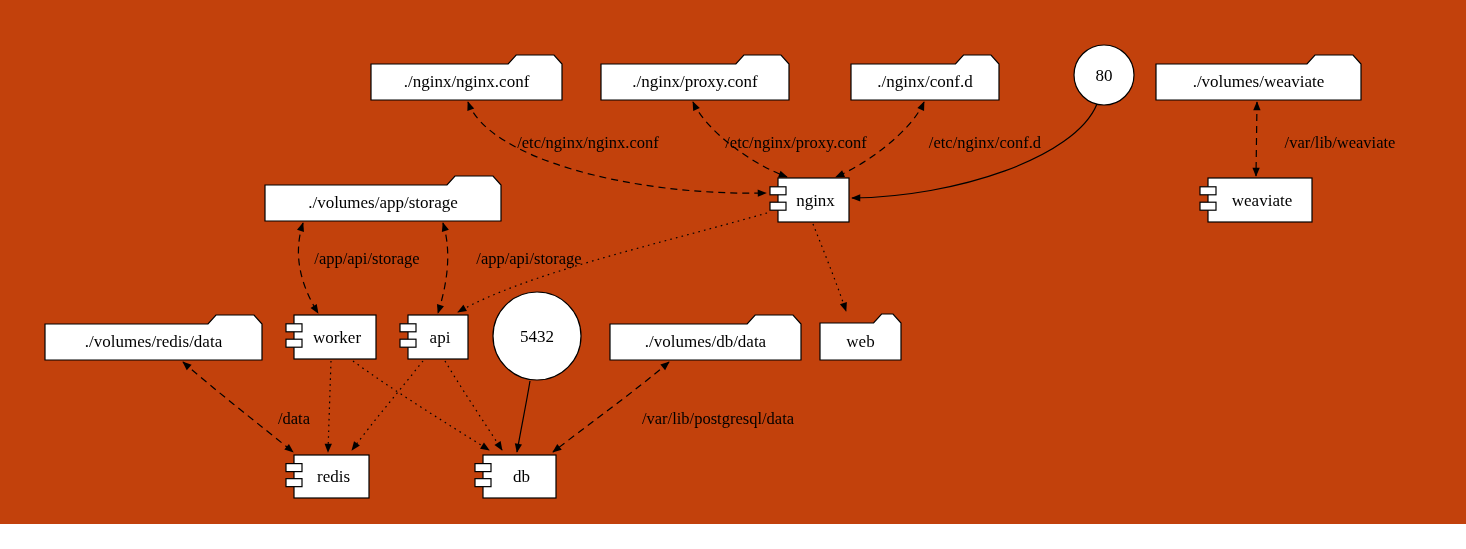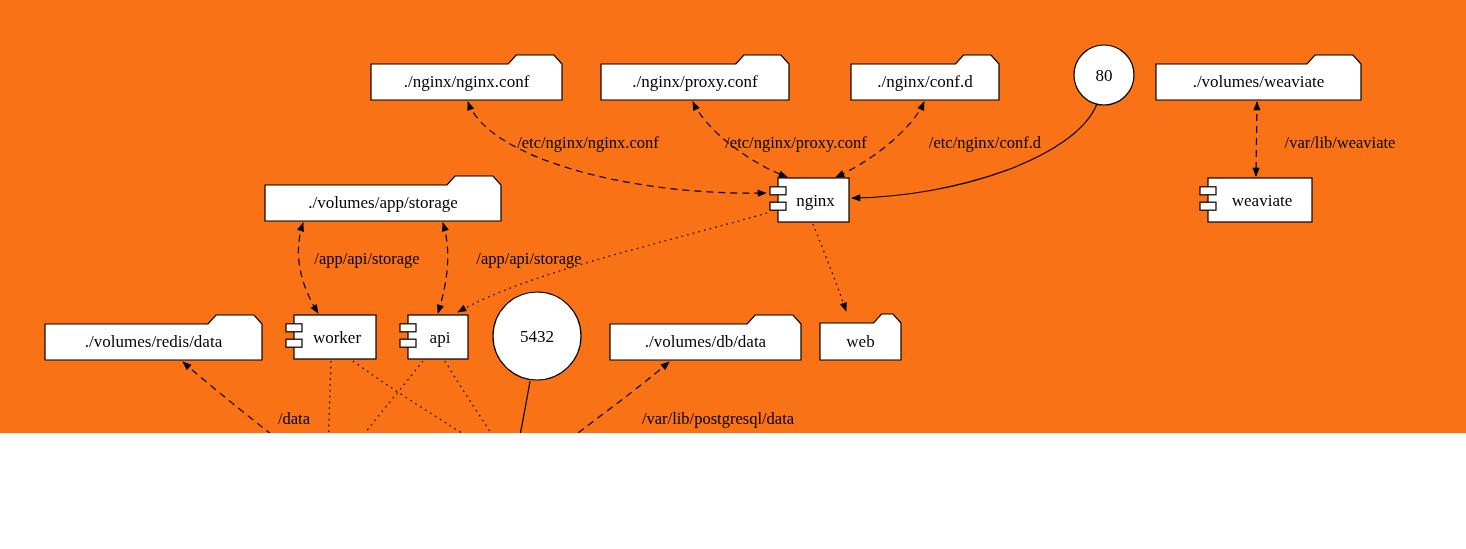--- a/index.html
+++ b/index.html
@@ -1,16 +1,16 @@
 <!DOCTYPE html>
 <html><head>
 <meta charset="utf-8">
 <style>
   html,body{margin:0;padding:0;background:#ffffff;}
-  .stage{position:relative;width:1466px;height:433px;background:#f97316;overflow:hidden;}
+  .stage{position:relative;width:1466px;height:524px;background:#c2410c;overflow:hidden;}
   svg{display:block;}
   .shape{fill:#ffffff;stroke:#000000;stroke-width:1.2;}
   .edge{fill:none;stroke:#000000;stroke-width:1.2;}
   .edge.dashed{stroke-dasharray:7 5;}
   .edge.dotted{stroke-dasharray:1.6 4.2;}
   .node-label{
     font-family:"Liberation Serif","DejaVu Serif",serif;
     font-size:17px;fill:#000;text-anchor:middle;dominant-baseline:central;
   }
   .edge-label{

